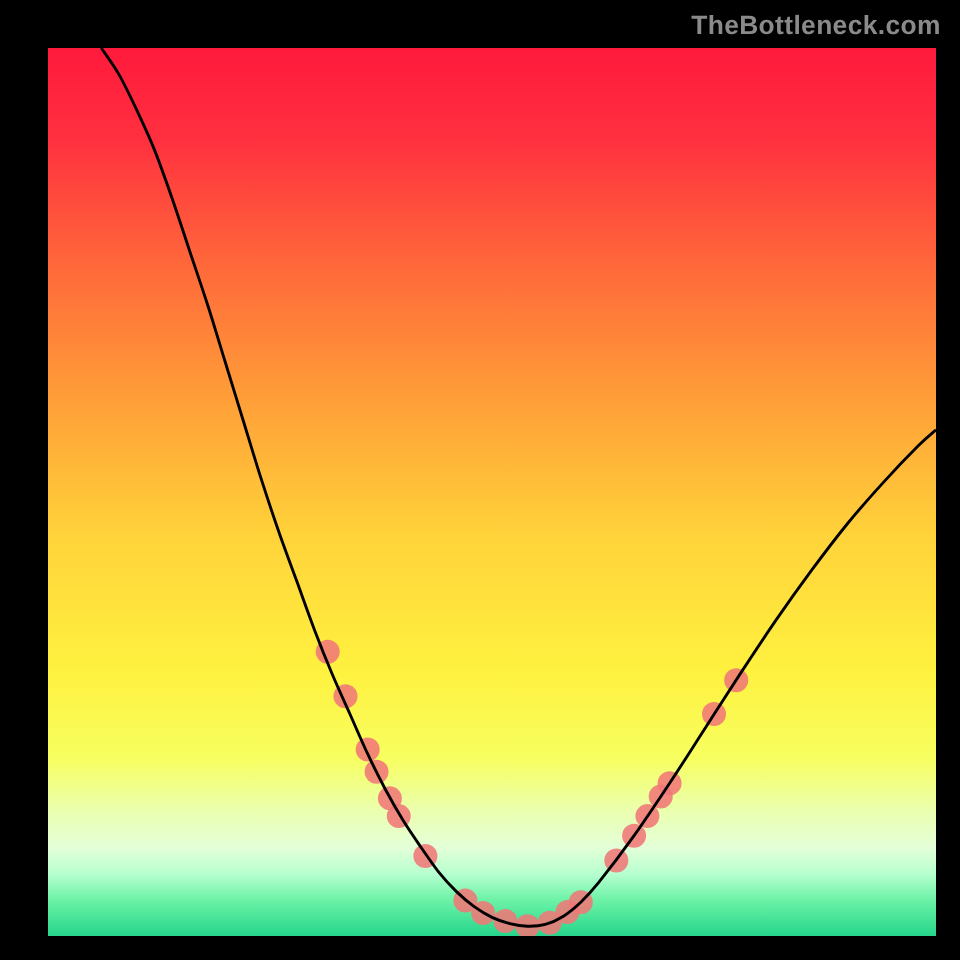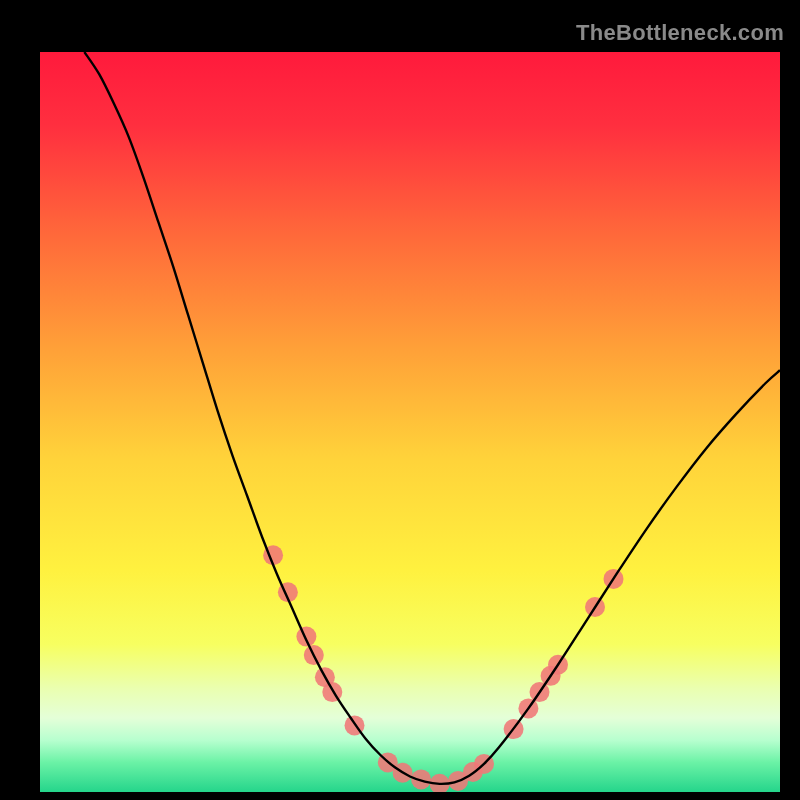--- a/index.html
+++ b/index.html
@@ -6,21 +6,21 @@
     margin: 0;
     padding: 0;
     width: 800px;
     height: 800px;
     background: #000;
     overflow: hidden;
   }
   .frame {
     position: absolute;
     left: 0;
-    top: 12px;
+    top: 0;
     width: 800px;
     height: 716px;
     background: #000;
   }
   .plot {
     position: absolute;
     left: 40px;
     top: 40px;
     width: 740px;
     height: 740px;

